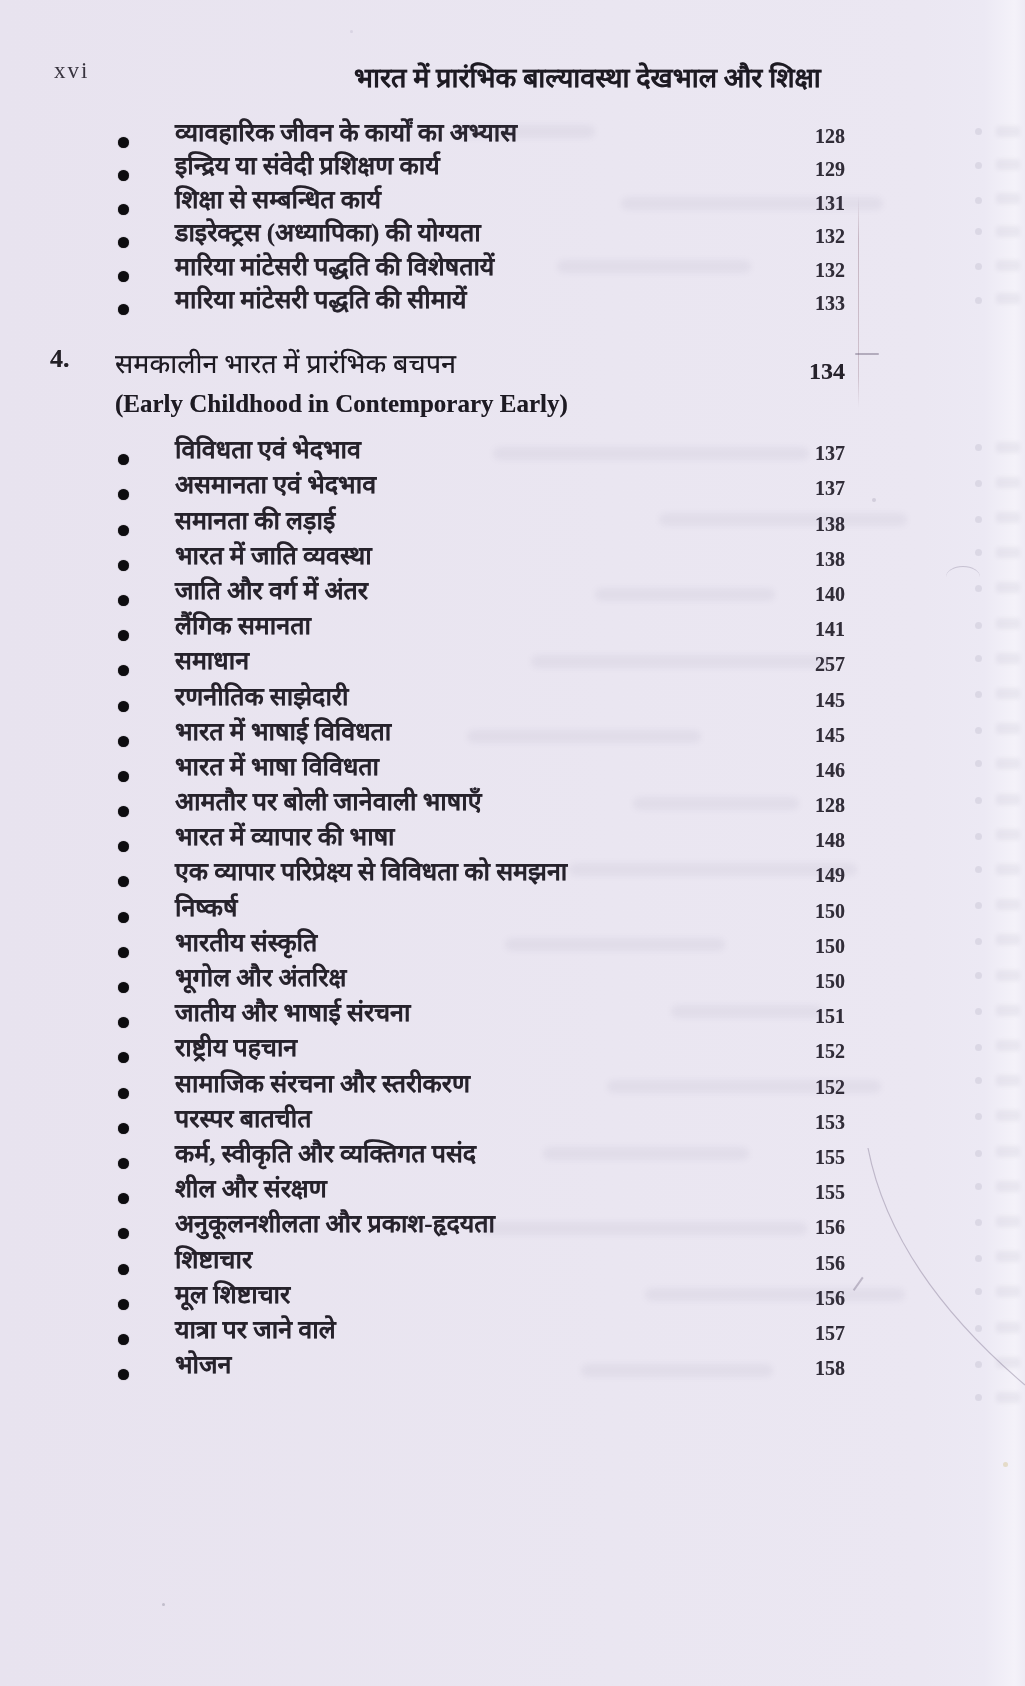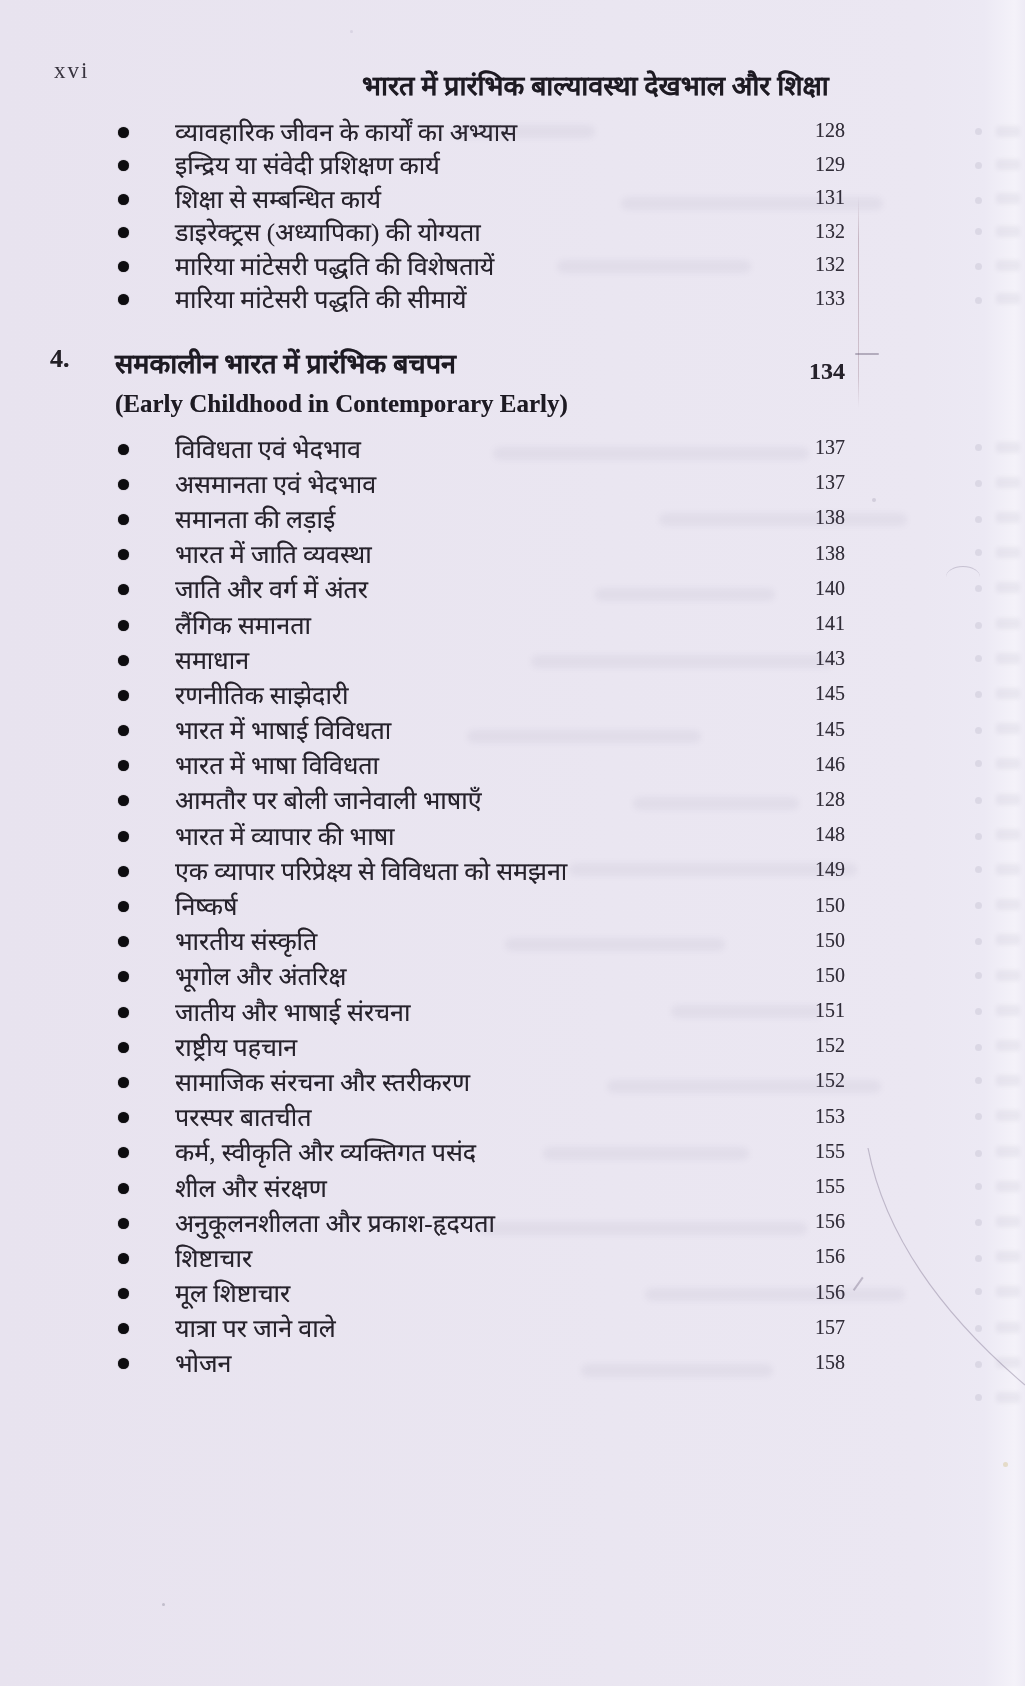--- a/index.html
+++ b/index.html
@@ -11,30 +11,30 @@
     overflow:hidden;
     font-family:"Liberation Serif","DejaVu Serif",serif;
     color:#232026;
   }
   
   .folio{
     position:absolute;left:54px;top:58px;
     font-size:23px;letter-spacing:2px;color:#38343f;
   }
   .running-header{
-    position:absolute;left:346px;top:50px;margin:16px;
+    position:absolute;left:346px;top:50px;margin:8px;
     font-size:27px;font-weight:700;color:#1d1a22;
     white-space:nowrap;
     text-shadow:0 0 0.6px rgba(20,15,30,.45);
   }
   
   .toc-list{position:absolute;left:118px;width:727px;}
   #pre-list{top:114px;}
   #chapter-list{top:430px;}
-  .toc-row{display:flex;align-items:center;}
+  .toc-row{display:flex;align-items:flex-end;font-weight:bold;}
   #pre-list .toc-row{height:33.5px;}
   #chapter-list .toc-row{height:35.2px;}
   .bullet{
     width:11px;height:11px;border-radius:50%;
     background:#0d0c0f;flex:none;margin-top:3px;
     box-shadow:0 0 1px rgba(0,0,0,.6);
   }
   .entry-label{
     flex:1;padding-left:46px;
     font-size:25px;color:#26222b;white-space:nowrap;
@@ -45,21 +45,21 @@
     text-shadow:0 0 0.5px rgba(25,20,35,.35);
   }
   
   .chapter-heading{
     position:absolute;left:50px;top:344px;width:795px;
     display:flex;align-items:flex-start;
   }
   .ch-num{font-size:26px;font-weight:700;width:65px;flex:none;
     text-shadow:0 0 0.6px rgba(20,15,30,.5);}
   .ch-titles{flex:1;}
-  .ch-hi{font-size:27px;font-weight:700;color:#1d1a22;white-space:nowrap;
+  .ch-hi{font-size:27px;font-weight:400;color:#1d1a22;white-space:nowrap;
     text-shadow:0 0 0.6px rgba(20,15,30,.5);}
   .ch-en{font-size:25px;font-weight:700;color:#1d1a22;margin-top:9px;white-space:nowrap;
     text-shadow:0 0 0.6px rgba(20,15,30,.5);}
   .ch-page{font-size:24px;font-weight:700;color:#26222b;margin-top:14px;
     text-shadow:0 0 0.6px rgba(20,15,30,.5);}
   
   .artifact{position:absolute;pointer-events:none;}
   .v-hairline{
     left:858px;top:196px;width:1px;height:212px;
     background:linear-gradient(180deg,rgba(150,110,120,.0),rgba(140,105,120,.38) 20%,rgba(140,105,120,.3) 85%,rgba(150,110,120,0));
@@ -181,21 +181,21 @@
 
   <div class="toc-row">
     <span class="bullet"></span>
     <span class="entry-label">लैंगिक समानता</span>
     <span class="entry-page">141</span>
   </div>
 
   <div class="toc-row">
     <span class="bullet"></span>
     <span class="entry-label">समाधान</span>
-    <span class="entry-page">143</span>
+    <span class="entry-page">257</span>
   </div>
 
   <div class="toc-row">
     <span class="bullet"></span>
     <span class="entry-label">रणनीतिक साझेदारी</span>
     <span class="entry-page">145</span>
   </div>
 
   <div class="toc-row">
     <span class="bullet"></span>

